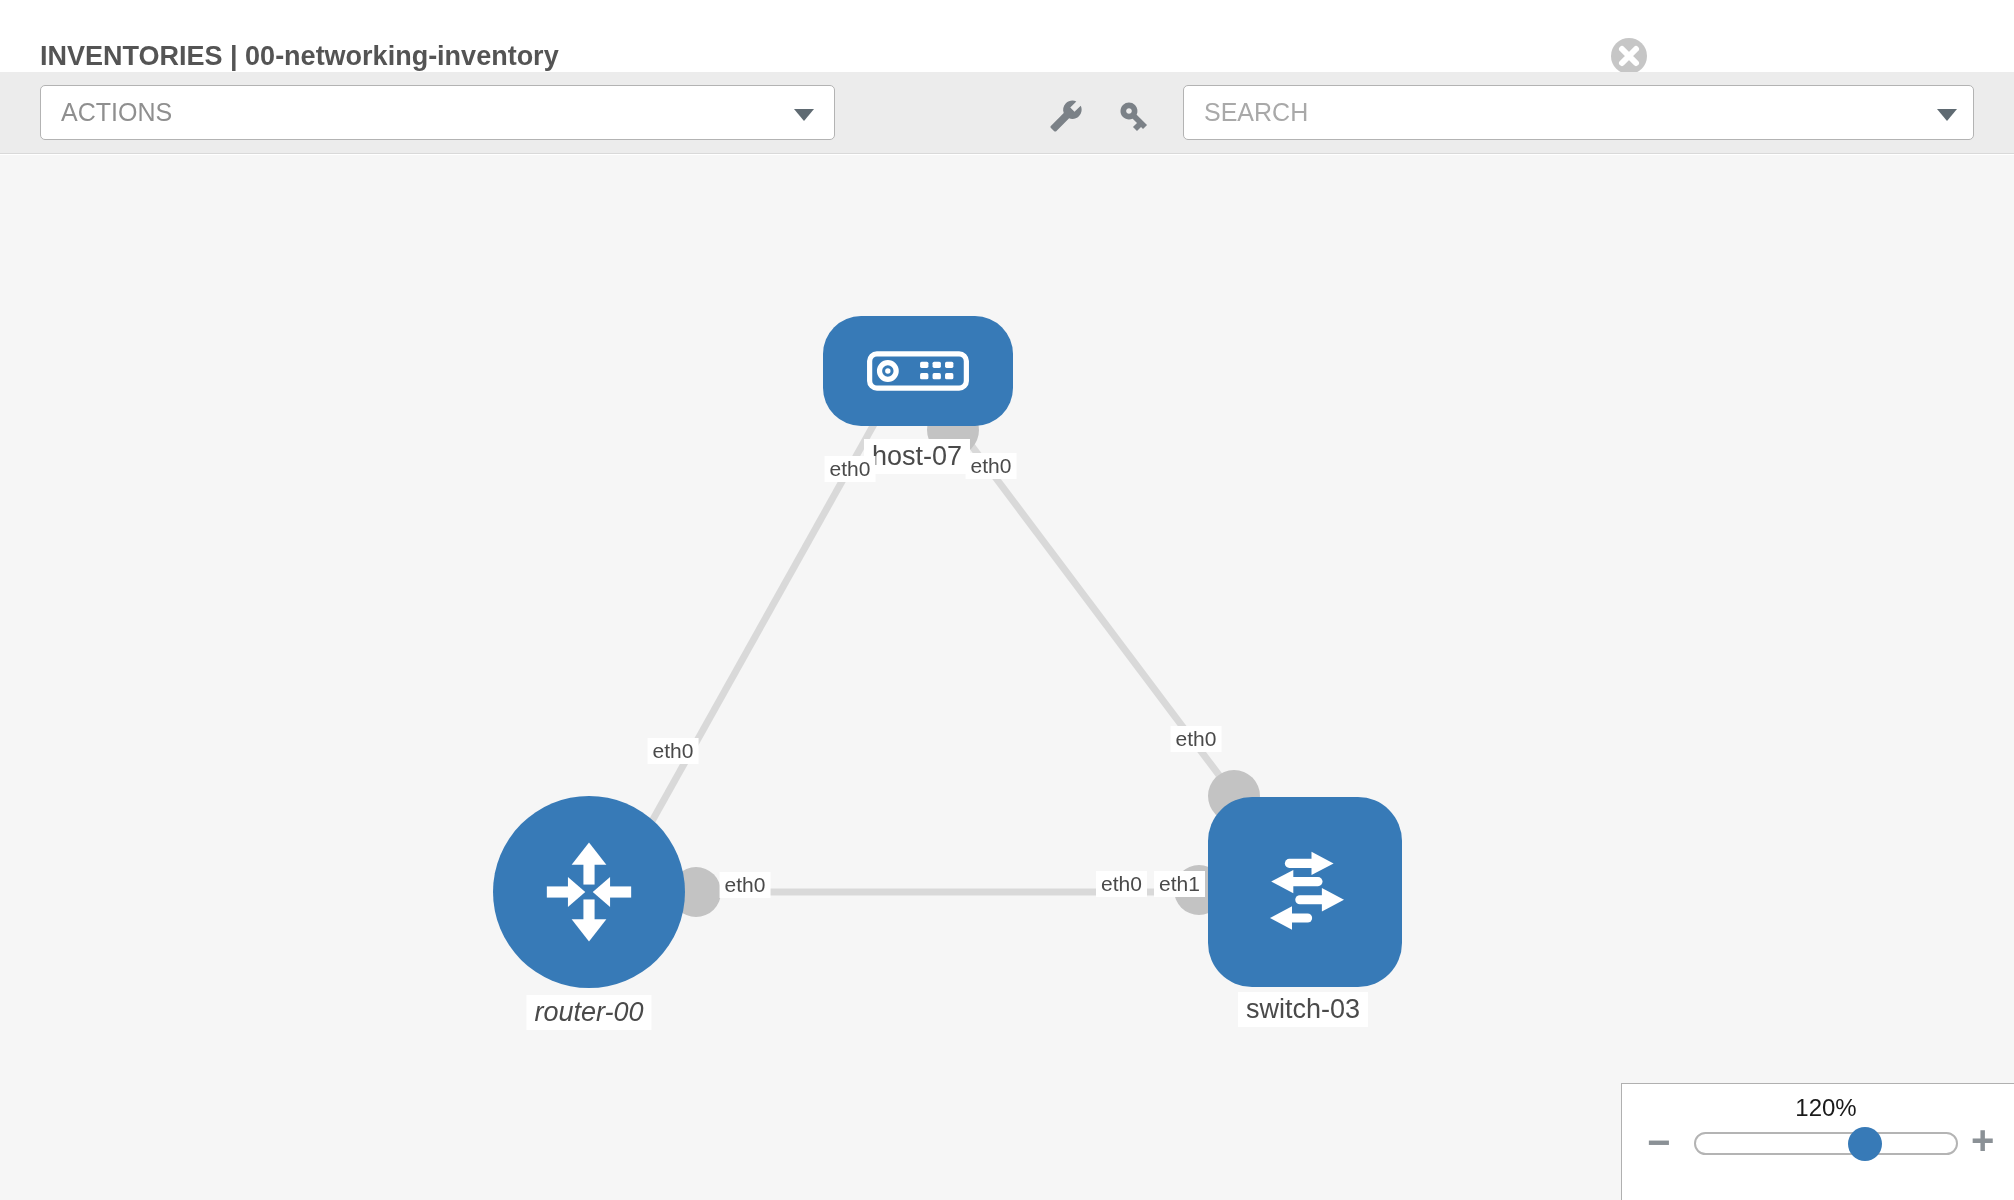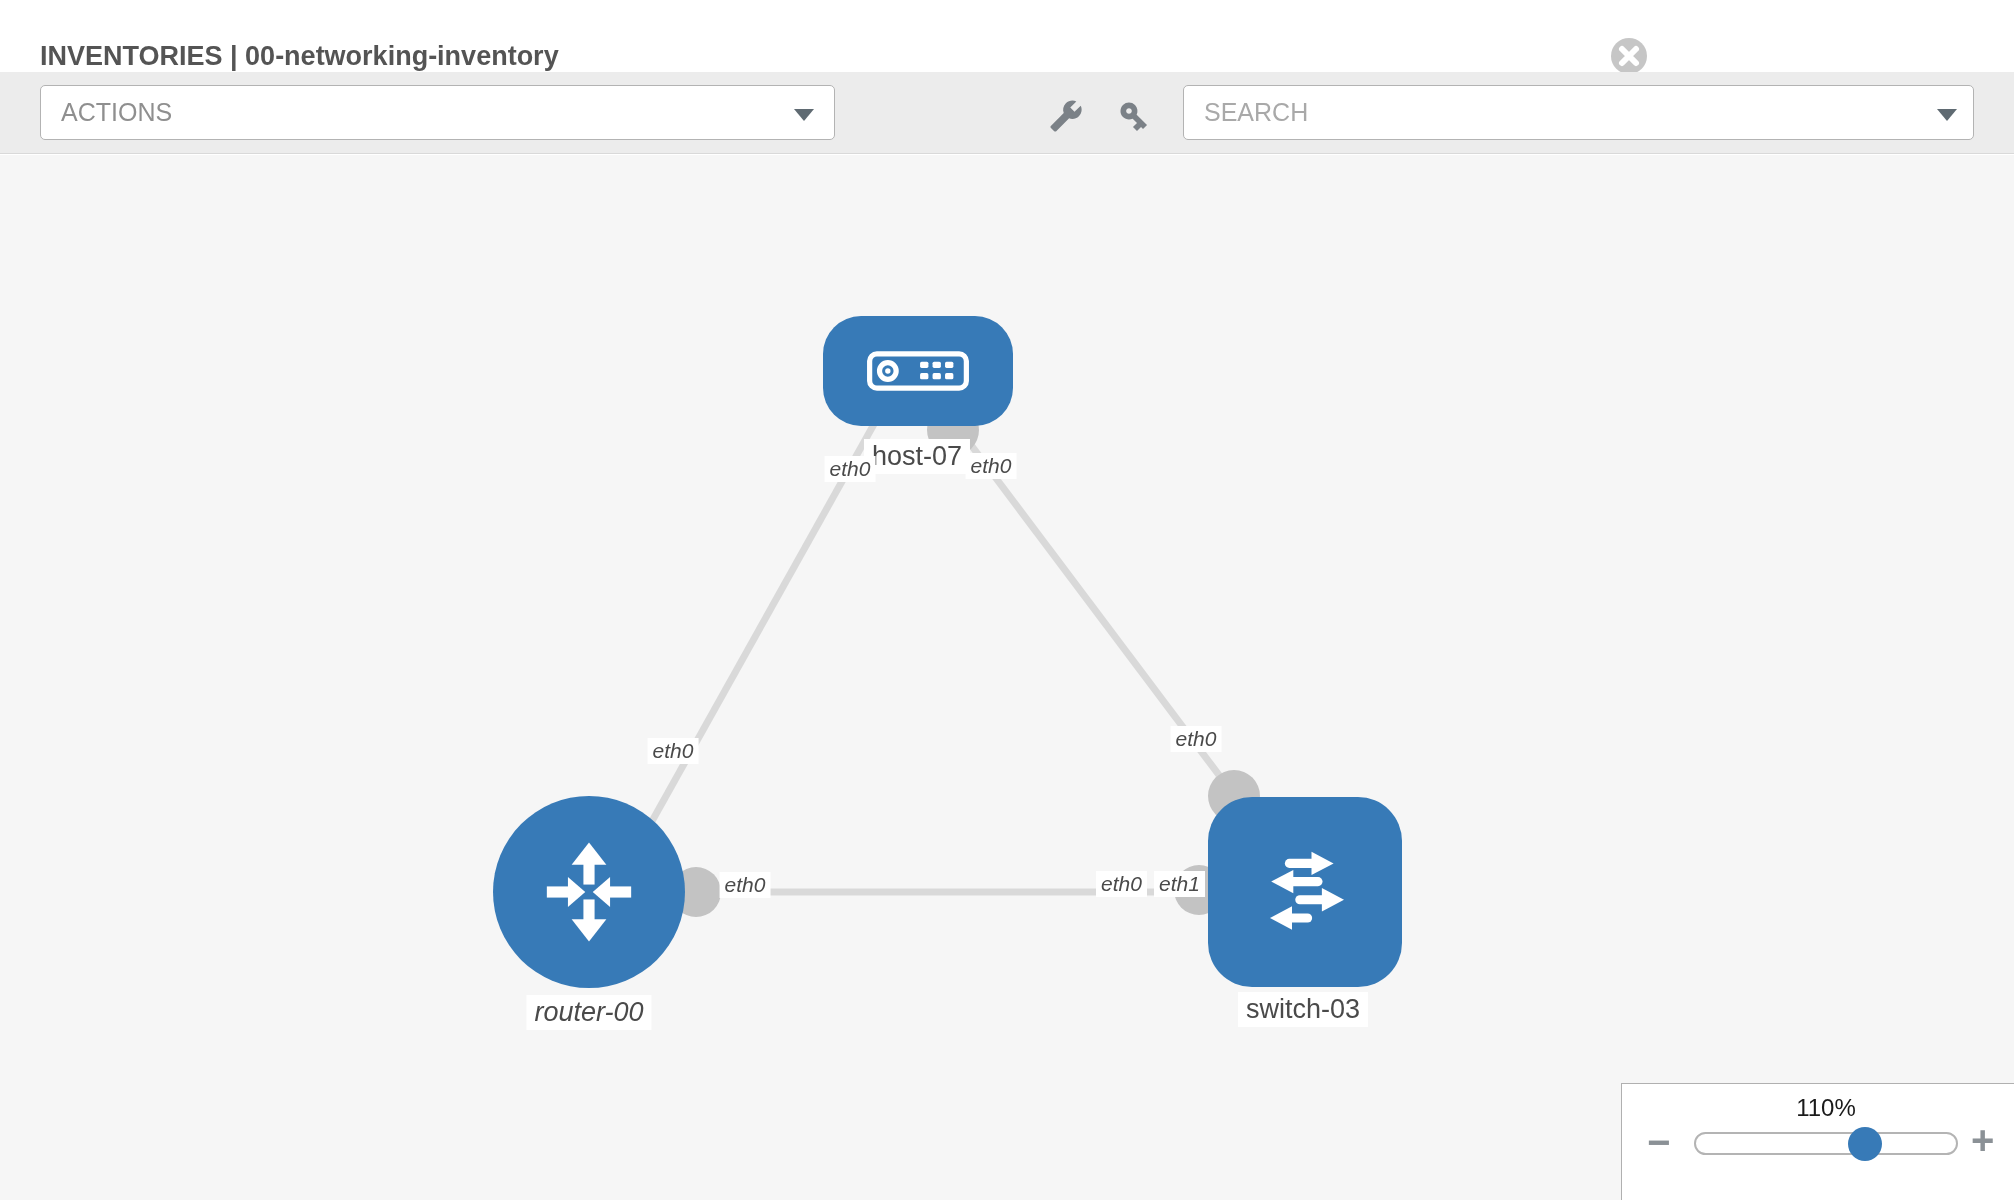--- a/index.html
+++ b/index.html
@@ -35,21 +35,21 @@
   svg.wires { position:absolute; left:0; top:0; }
 
   .node { position:absolute; background:#377ab7; display:flex;
           align-items:center; justify-content:center; cursor:pointer; }
   .node-host   { left:823px;  top:161px; width:190px; height:110px; border-radius:38px; }
   .node-router { left:493px;  top:641px; width:192px; height:192px; border-radius:50%; }
   .node-switch { left:1208px; top:642px; width:194px; height:190px; border-radius:44px; }
 
   .lbl { position:absolute; background:#fff; color:#4a4a4a; white-space:nowrap; }
   .node-label { font-size:27px; padding:2px 8px; transform:translateX(-50%); }
-  .eth-label  { font-size:21px; padding:1px 5px;font-style:italic; }
+  .eth-label  { font-size:21px; padding:1px 5px; }
   .ctr { transform:translateX(-50%); }
 
   
   .zoom-panel { position:absolute; left:1621px; top:928px; width:395px; height:119px;
                 background:#fff; border:1px solid #b0b0b0; }
   .zoom-level { position:absolute; left:72px; top:10px; width:264px;
                 text-align:center; font-size:24px; color:#1a1a1a; }
   .zoom-btn { position:absolute; border:none; background:transparent; cursor:pointer;
               font-size:40px; font-weight:700; color:#8b9196; line-height:44px; padding:0; }
   .zoom-minus { left:25px;  top:36px; }
@@ -157,19 +157,19 @@
 
   <span class="lbl eth-label ctr" style="left:850px; top:301px;">eth0</span>
   <span class="lbl eth-label ctr" style="left:991px; top:298px;">eth0</span>
   <span class="lbl eth-label ctr" style="left:673px; top:583px;">eth0</span>
   <span class="lbl eth-label ctr" style="left:1196px; top:571px;">eth0</span>
   <span class="lbl eth-label ctr" style="left:745px; top:717px;">eth0</span>
   <span class="lbl eth-label" style="left:1096px; top:716px;">eth0</span>
   <span class="lbl eth-label" style="left:1154px; top:716px;">eth1</span>
 
   <div class="zoom-panel">
-    <div class="zoom-level">110%</div>
+    <div class="zoom-level">120%</div>
     <button class="zoom-btn zoom-minus">−</button>
     <div class="zoom-track"></div>
     <div class="zoom-thumb"></div>
     <button class="zoom-btn zoom-plus">+</button>
   </div>
 </div>
 
 </body></html>

